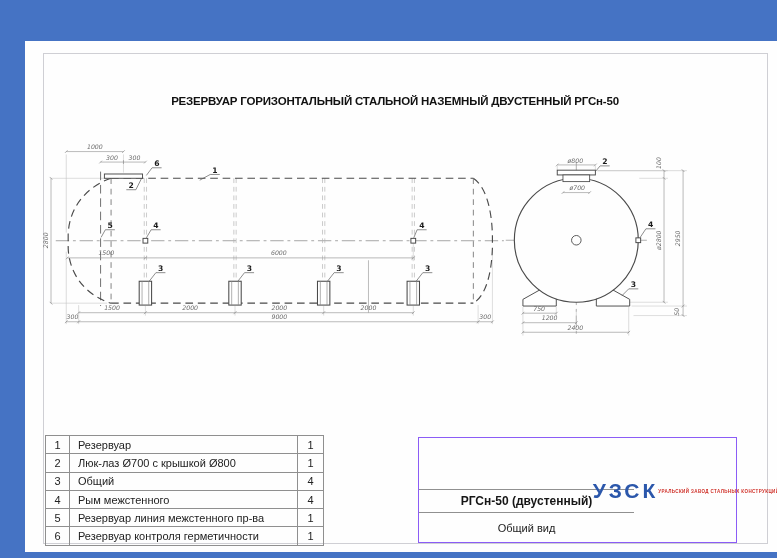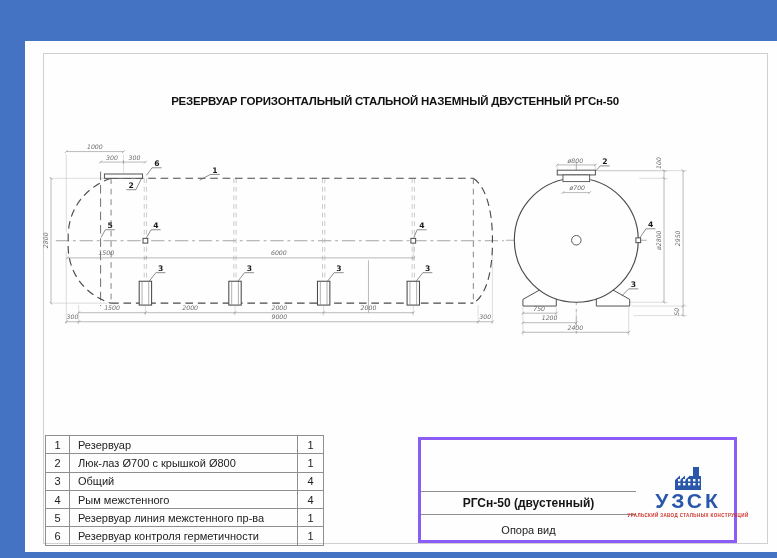--- a/index.html
+++ b/index.html
@@ -30,31 +30,31 @@
     border-collapse:collapse;table-layout:fixed;
   }
   #parts-table td{
     border:1px solid #8f8f8f;font-size:11px;color:#222;
     padding:0 0 0 8px;height:17.3px;white-space:nowrap;overflow:hidden;
   }
   #parts-table td.c{text-align:center;padding:0;}
   
   #title-block{
     position:absolute;left:393px;top:396px;width:319px;height:106px;
-    border:3px solid #8b5cf6;box-sizing:border-box;
+    border:1px solid #8b5cf6;box-sizing:border-box;
   }
   .tb-left{position:absolute;left:0;top:0;width:215px;height:104px;}
   .tb-row{position:absolute;left:0;width:215px;box-sizing:border-box;
     display:flex;align-items:center;justify-content:center;}
   .tb-row-empty{top:0;height:51px;}
   .tb-model{top:51px;height:24px;border-top:1px solid #909090;
     border-bottom:1px solid #909090;font-size:12px;font-weight:bold;color:#161616;}
   .tb-view{top:76px;height:28px;font-size:11px;color:#222;}
   .tb-logo{position:absolute;left:215px;top:0;width:104px;height:104px;
-    display:flex;flex-direction:column;align-items:center;justify-content:center;}
+    display:flex;align-items:center;justify-content:center;}
   .logo-name{font-size:21px;font-weight:bold;color:#2b57ab;letter-spacing:3px;line-height:1;}
   .logo-tagline{font-size:4.5px;color:#cf2e26;letter-spacing:.4px;white-space:nowrap;
     margin-top:2px;font-weight:bold;}
 </style>
 </head>
 <body>
 
 <div id="sheet">
   <div id="inner-border"></div>
 
@@ -330,21 +330,21 @@
         <td>Резервуар контроля герметичности</td>
         <td class="c">1</td>
       </tr>
     </tbody>
   </table>
 
   <div id="title-block">
     <div class="tb-left">
       <div class="tb-row tb-row-empty"></div>
       <div class="tb-row tb-model">РГСн-50 (двустенный)</div>
-      <div class="tb-row tb-view">Опора вид</div>
+      <div class="tb-row tb-view">Общий вид</div>
     </div>
     <div class="tb-logo">
       <svg width="30" height="24" viewBox="0 0 30 24">
         <g fill="#2b57ab">
           <path d="M2,24 L2,14 L7,9.5 L7,14 L12,9.5 L12,14 L17,9.5 L17,24 Z"></path>
           <rect x="16" y="10" width="12" height="14"></rect>
           <rect x="20" y="1" width="6" height="10"></rect>
         </g>
         <g fill="#fefefe">
           <rect x="5" y="13" width="2.4" height="2.4"></rect>

